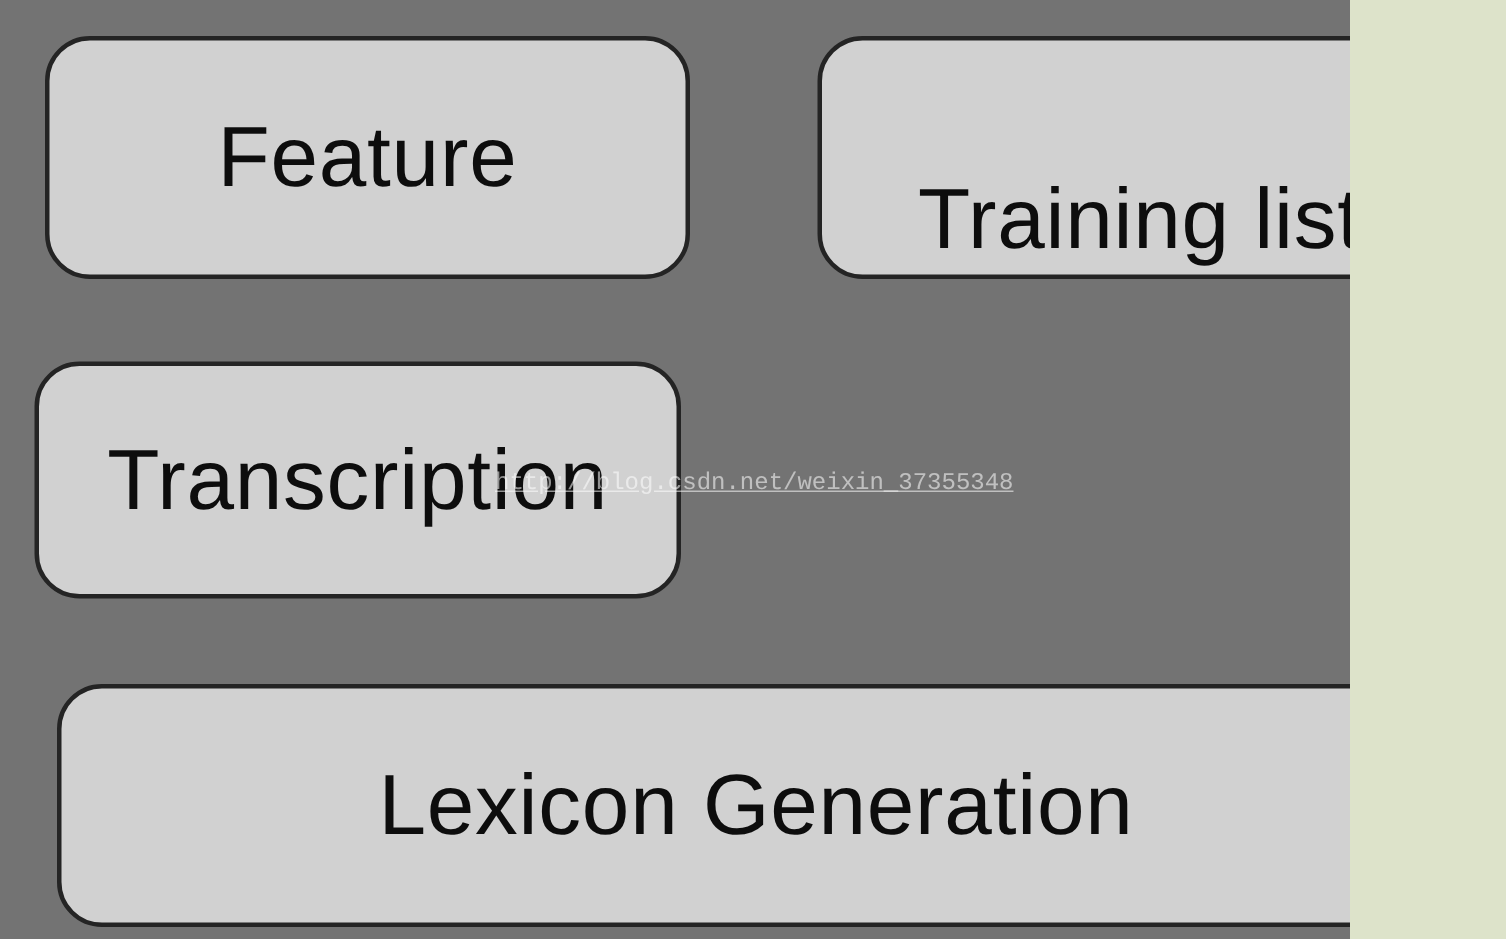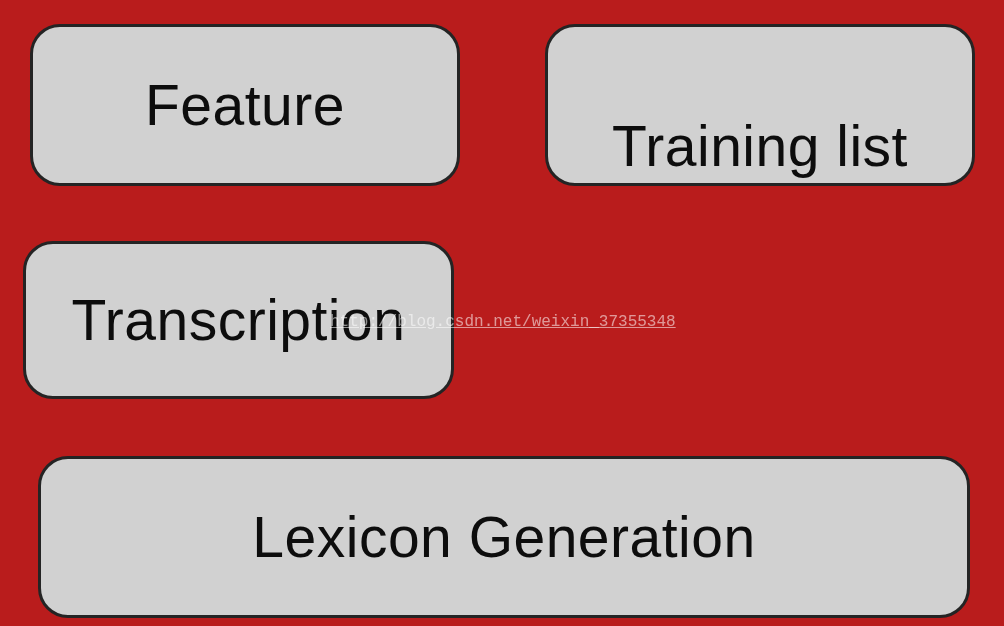--- a/index.html
+++ b/index.html
@@ -2,23 +2,23 @@
 <html><head>
 <meta charset="utf-8">
 <style>
   html, body {
     margin: 0;
     padding: 0;
     background: #dde3ca;
   }
   .canvas {
     position: relative;
-    width: 1004px;
+    width: 900px;
     height: 626px;
-    background: #b91c1c;
+    background: #737373;
     overflow: hidden;
     font-family: "Liberation Sans", sans-serif;
   }
   .node {
     position: absolute;
     background: #d1d1d1;
     border: 3px solid #242424;
     border-radius: 30px;
     box-sizing: border-box;
     display: flex;

